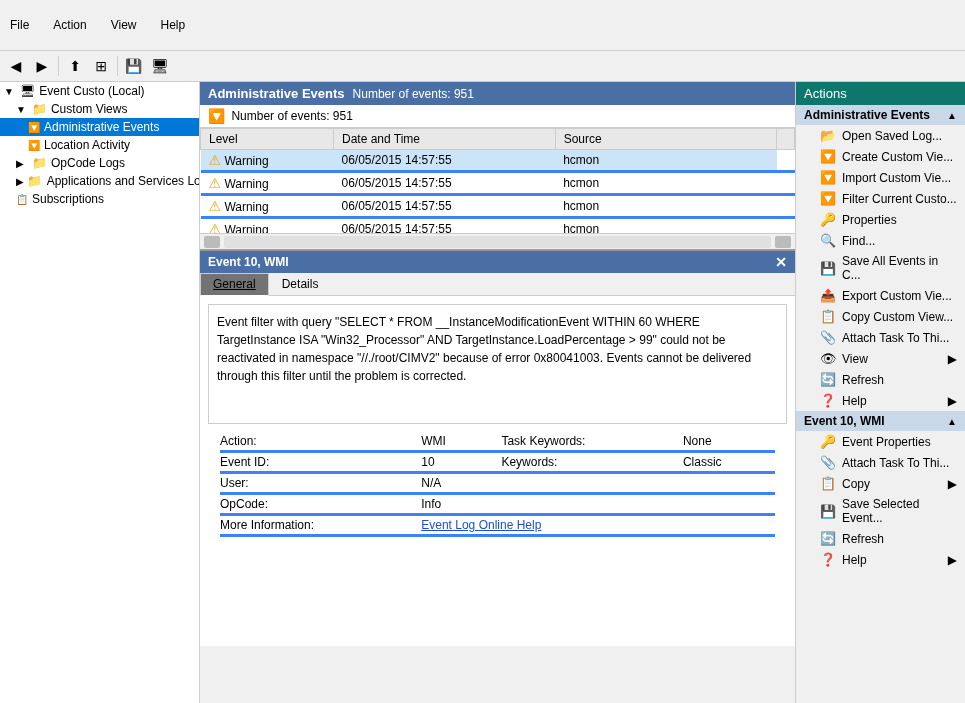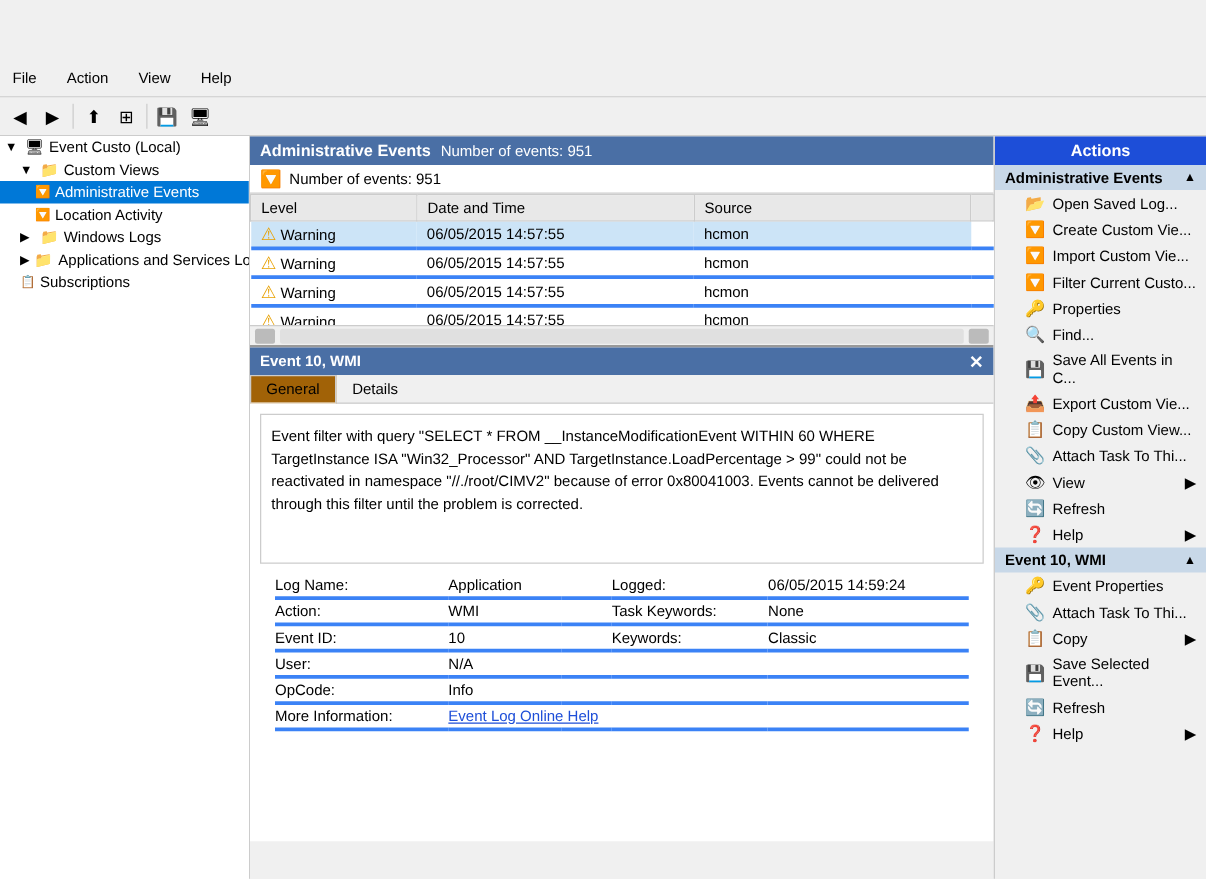--- a/index.html
+++ b/index.html
@@ -1,19 +1,19 @@
 <!DOCTYPE html>
 <html><head>
   <meta charset="utf-8">
   <style>
     * { box-sizing: border-box; margin: 0; padding: 0; }
     body { font-family: 'Segoe UI', Tahoma, sans-serif; font-size: 12px; background: #f0f0f0; width: 965px; height: 703px; overflow: hidden; }
 
     
-    .menubar { background: #f0f0f0; border-bottom: 1px solid #ccc; padding: 6px 4px; display: flex; gap: 12px; margin-top: 47px; }
+    .menubar { background: #f0f0f0; border-bottom: 1px solid #ccc; padding: 16px 4px; display: flex; gap: 12px; }
     .menubar-item { padding: 2px 6px; cursor: pointer; font-size: 12px; }
 
     
     .toolbar { background: #f0f0f0; border-bottom: 1px solid #ccc; padding: 3px 4px; display: flex; gap: 2px; align-items: center; }
     .toolbar-btn { width: 24px; height: 24px; background: #f0f0f0; border: 1px solid transparent; cursor: pointer; display: flex; align-items: center; justify-content: center; font-size: 14px; }
     .toolbar-sep { width: 1px; height: 20px; background: #ccc; margin: 0 2px; }
 
     
     .main-layout { display: flex; height: calc(703px - 52px); }
 
@@ -45,33 +45,33 @@
 
     
     .h-scroll { height: 16px; background: #f0f0f0; border-top: 1px solid #ccc; display: flex; align-items: center; overflow: hidden; }
 
     
     .detail-panel { border-top: 2px solid #999; background: #fff; }
     .detail-header { background: #4a6fa5; color: white; padding: 3px 8px; font-weight: bold; font-size: 12px; display: flex; justify-content: space-between; align-items: center; }
     .detail-close { cursor: pointer; font-size: 14px; }
     .detail-tabs { display: flex; border-bottom: 1px solid #ccc; background: #f0f0f0; }
     .detail-tab { padding: 3px 12px; cursor: pointer; border: 1px solid transparent; font-size: 12px; }
-    .detail-tab.active { background: #a16207; border-top: 1px solid #ccc; border-left: 1px solid #ccc; border-right: 1px solid #ccc; border-bottom: 1px solid #fff; margin-bottom: -1px; }
+    .detail-tab.active { background: #737373; border-top: 1px solid #ccc; border-left: 1px solid #ccc; border-right: 1px solid #ccc; border-bottom: 1px solid #fff; margin-bottom: -1px; text-decoration: underline; }
     .detail-content { display: flex; height: 350px; }
     .detail-text { border: 1px solid #ccc; padding: 8px; font-size: 12px; background: #fff; height: 120px; overflow: auto; line-height: 1.5; }
     .detail-meta { padding: 8px 12px; font-size: 12px; }
     .detail-meta table { border-collapse: collapse; }
     .detail-meta td { padding: 2px 8px 2px 0; vertical-align: top; }
     .detail-meta .label { color: #000; white-space: nowrap; }
     .detail-meta .value { color: #000; }
     .detail-meta a { color: #1d4ed8; text-decoration: underline; cursor: pointer; }
 
     
     .right-panel { width: 170px; background: #f0f0f0; border-left: 1px solid #ccc; overflow: auto; }
-    .actions-header { background: #1d4ed8; color: white; padding: 4px 8px; font-weight: bold; font-size: 13px; text-align: center; }
+    .actions-header { background: #0f766e; color: white; padding: 4px 8px; font-weight: normal; font-size: 13px; }
     .actions-section-header { background: #c8d8e8; padding: 3px 8px; font-weight: bold; font-size: 12px; display: flex; justify-content: space-between; align-items: center; }
     .action-item { padding: 3px 8px 3px 24px; cursor: pointer; font-size: 12px; display: flex; align-items: center; gap: 6px; }
     .action-item .action-icon { font-size: 13px; width: 16px; }
     .action-submenu { display: flex; align-items: center; justify-content: space-between; width: 100%; }
     .collapse-btn { cursor: pointer; font-size: 10px; }
   </style>
 </head>
 <body>
 
 <div class="menubar">
@@ -109,21 +109,21 @@
       <span class="expand">🔽</span>
       <span>Administrative Events</span>
     </div>
     <div class="tree-item tree-indent2">
       <span class="expand">🔽</span>
       <span>Location Activity</span>
     </div>
     <div class="tree-item tree-indent1">
       <span class="expand">▶</span>
       <span>📁</span>
-      <span>Windows Logs</span>
+      <span>OpCode Logs</span>
     </div>
     <div class="tree-item tree-indent1">
       <span class="expand">▶</span>
       <span>📁</span>
       <span>Applications and Services Lo...</span>
     </div>
     <div class="tree-item tree-indent1">
       <span class="expand">📋</span>
       <span>Subscriptions</span>
     </div>
@@ -193,27 +193,20 @@
       <div class="detail-tabs">
         <div class="detail-tab active">General</div>
         <div class="detail-tab">Details</div>
       </div>
       <div class="detail-content">
         <div style="flex:1; padding:8px; overflow:auto;">
           <div class="detail-text">Event filter with query "SELECT * FROM __InstanceModificationEvent WITHIN 60 WHERE TargetInstance ISA "Win32_Processor" AND TargetInstance.LoadPercentage &gt; 99" could not be reactivated in namespace "//./root/CIMV2" because of error 0x80041003. Events cannot be delivered through this filter until the problem is corrected.</div>
           <div class="detail-meta">
             <table>
               <tbody>
-                  <tr>
-                <td class="label">Log Name:</td>
-                <td class="value">Application</td>
-                <td style="width:40px;"></td>
-                <td class="label">Logged:</td>
-                <td class="value">06/05/2015 14:59:24</td>
-              </tr>
               <tr>
                 <td class="label">Action:</td>
                 <td class="value">WMI</td>
                 <td></td>
                 <td class="label">Task Keywords:</td>
                 <td class="value">None</td>
               </tr>
               <tr>
                 <td class="label">Event ID:</td>
                 <td class="value">10</td>

